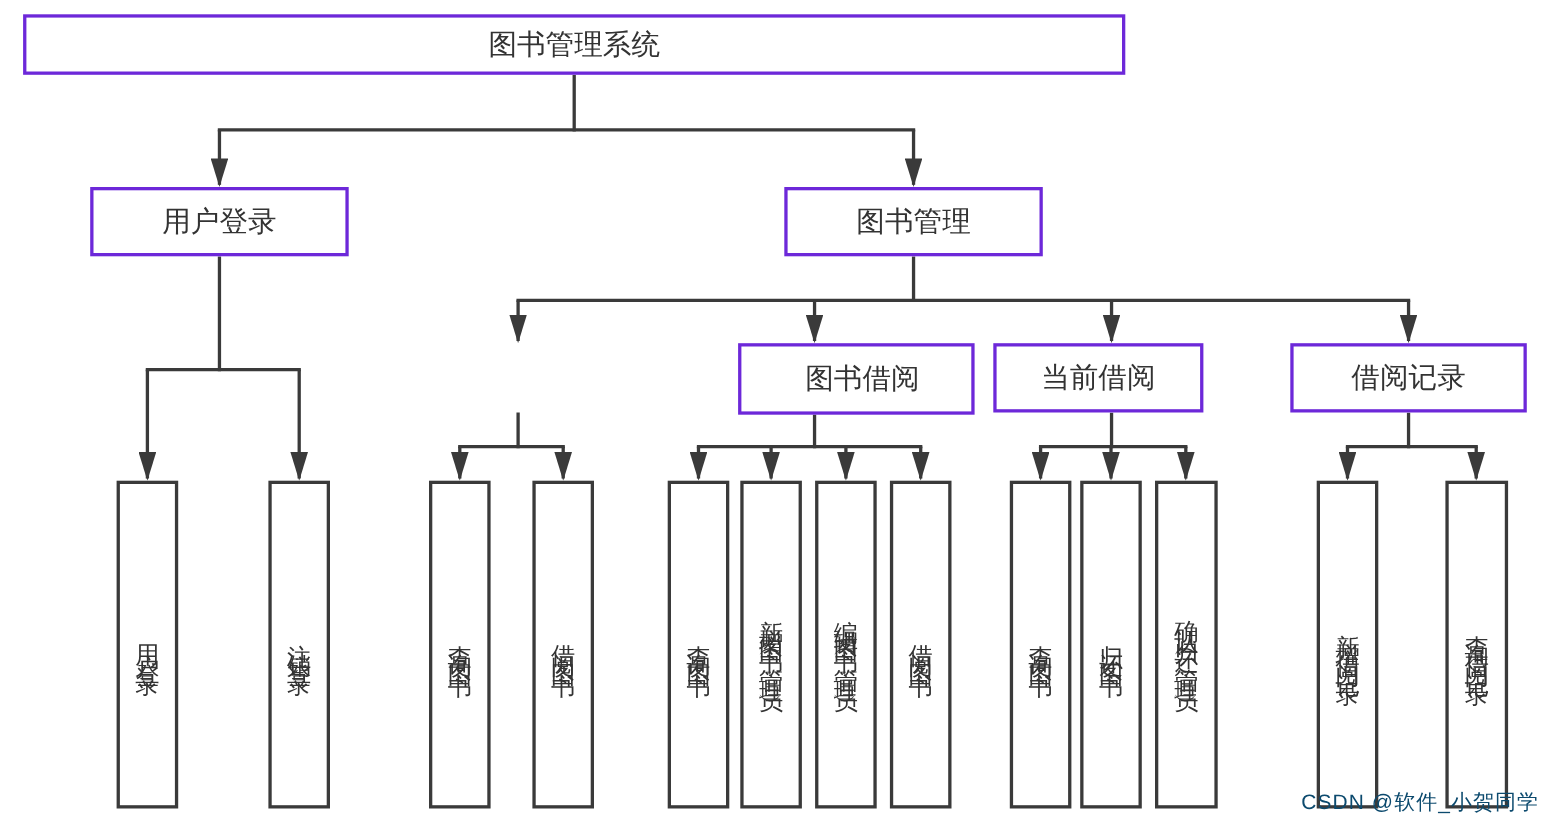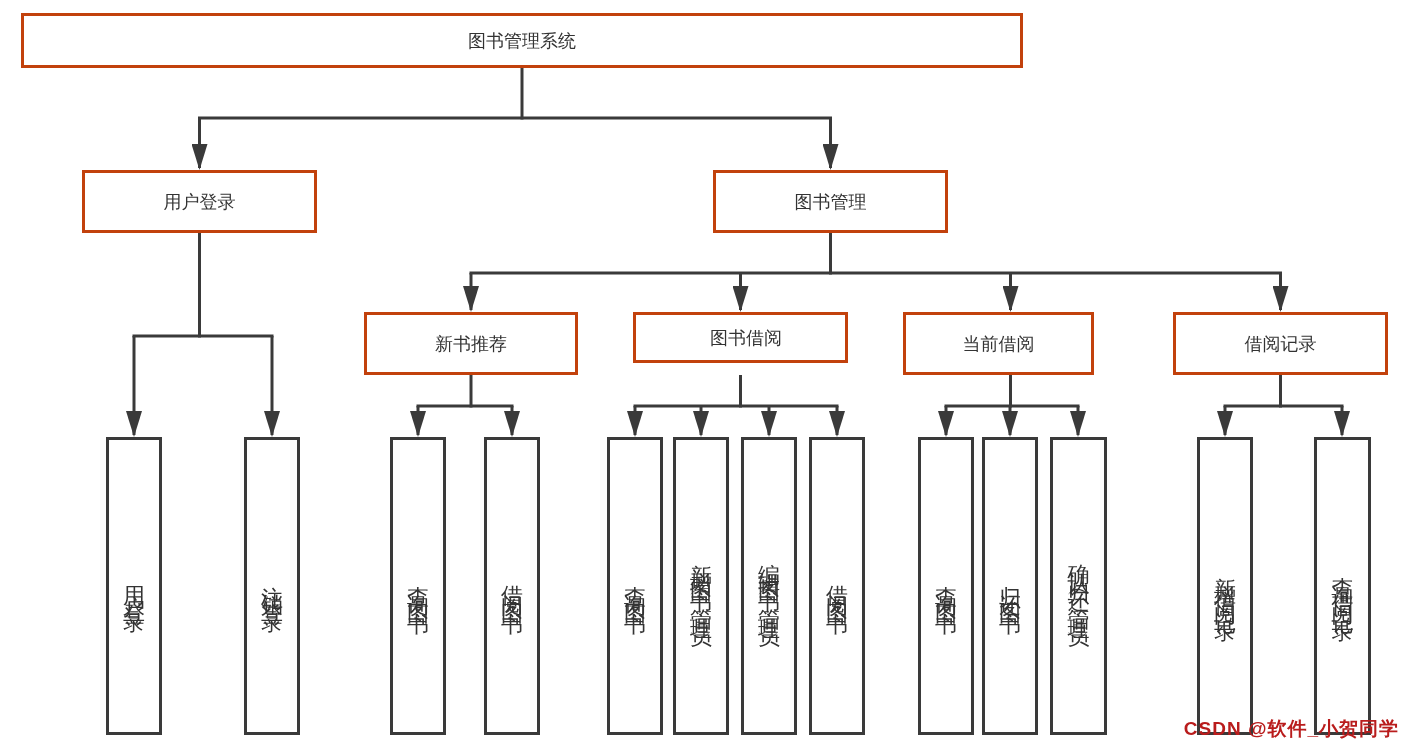--- a/index.html
+++ b/index.html
@@ -13,26 +13,26 @@
     font-family: "Liberation Sans", "DejaVu Sans", sans-serif;
   }
   .connector-layer {
     position: absolute;
     left: 0; top: 0;
     width: 1405px; height: 747px;
   }
   .connector-layer line { stroke: #3a3a3a; stroke-width: 3; }
   .hnode {
     position: absolute;
-    border: 3px solid #c2410c;
+    border: 3px solid #6d28d9;
     background: #ffffff;
     display: flex;
     align-items: center;
     justify-content: center;
-    font-size: 18px;
+    font-size: 26px;
     color: #333333;
     white-space: nowrap;
   }
   .leaf {
     position: absolute;
     top: 437px;
     width: 56px;
     height: 298px;
     border: 3px solid #3a3a3a;
     background: #ffffff;
@@ -44,24 +44,23 @@
     font-size: 22px;
     letter-spacing: 9px;
     line-height: 1;
     color: #333333;
   }
   .watermark {
     position: absolute;
     right: 6px;
     bottom: 5px;
     font-size: 19px;
-    color: #b91c1c;
+    color: #0c4a6e;
     letter-spacing: 1px;
     white-space: nowrap;
-    font-weight: bold;
   }
 </style>
 </head>
 <body>
 
 <div class="canvas">
 
   <svg class="connector-layer" width="1405" height="747" viewBox="0 0 1405 747" xmlns="http://www.w3.org/2000/svg">
     <defs>
       <marker id="arw" viewBox="0 0 26 16" markerWidth="26" markerHeight="16" refX="24" refY="8" orient="auto" markerUnits="userSpaceOnUse">
@@ -108,22 +107,21 @@
     <line x1="1223.5" y1="406" x2="1343.5" y2="406"></line>
     <line x1="1225" y1="406" x2="1225" y2="435" marker-end="url(#arw)"></line>
     <line x1="1342" y1="406" x2="1342" y2="435" marker-end="url(#arw)"></line>
   </svg>
 
   <div class="hnode" style="left:21px; top:13px; width:1002px; height:55px;">图书管理系统</div>
 
   <div class="hnode" style="left:82px; top:170px; width:235px; height:63px;">用户登录</div>
   <div class="hnode" style="left:713px; top:170px; width:235px; height:63px;text-align:center;">图书管理</div>
 
-  <div class="hnode" style="left:364px; top:312px; width:214px; height:63px;">新书推荐</div>
-  <div class="hnode" style="left:633px; top:312px; width:215px; height:51px;padding-left:11px;">图书借阅</div>
+  <div class="hnode" style="left:671px; top:312px; width:215px; height:65px;padding-left:11px;">图书借阅</div>
   <div class="hnode" style="left:903px; top:312px; width:191px; height:63px;">当前借阅</div>
   <div class="hnode" style="left:1173px; top:312px; width:215px; height:63px;">借阅记录</div>
 
   <div class="leaf" style="left:106px;">用户登录</div>
   <div class="leaf" style="left:244px;">注销登录</div>
 
   <div class="leaf" style="left:390px;">查询图书</div>
   <div class="leaf" style="left:484px;">借阅图书</div>
 
   <div class="leaf" style="left:607px;">查询图书</div>

